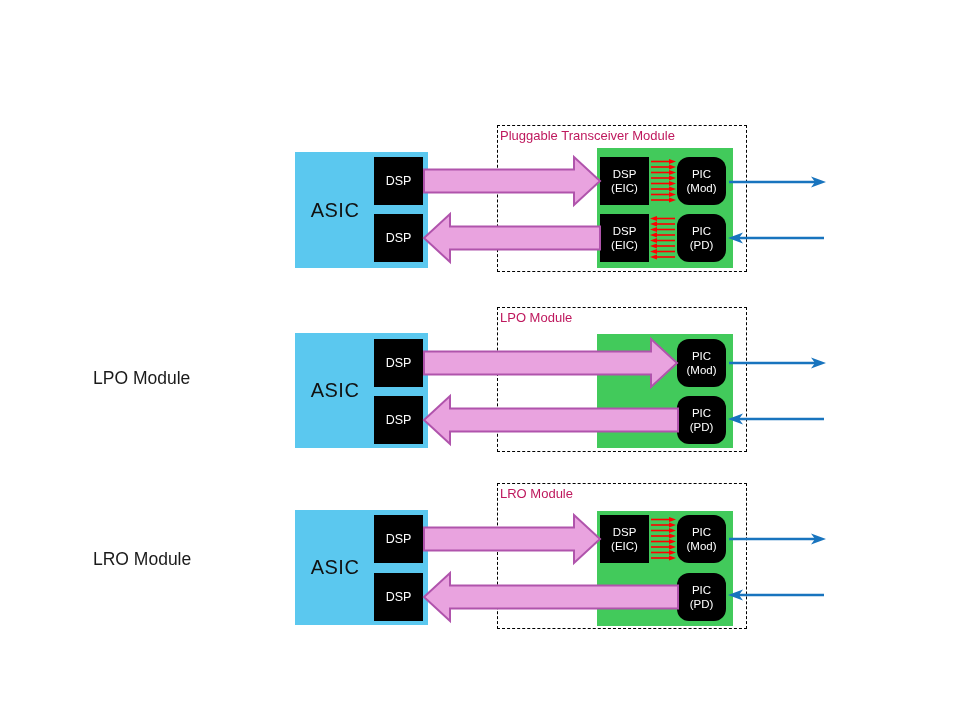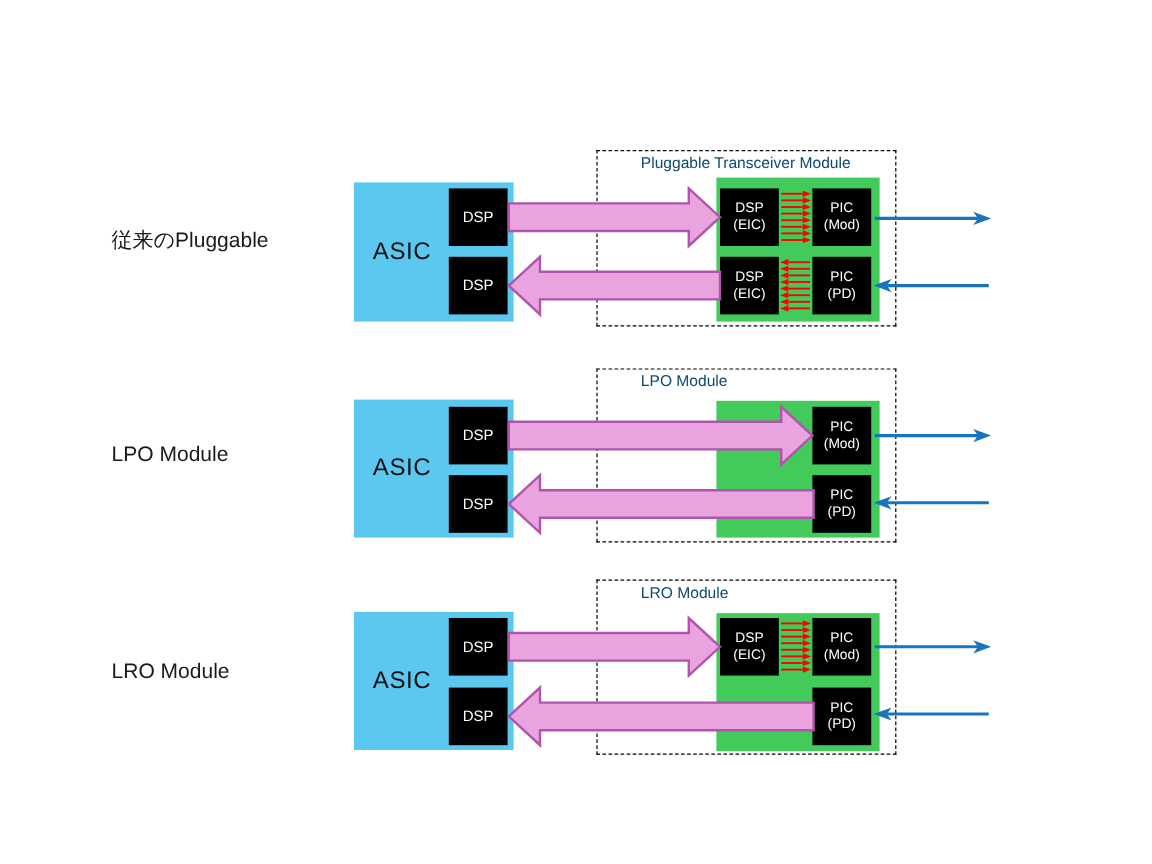--- a/index.html
+++ b/index.html
@@ -30,46 +30,45 @@
     font-size:20px;letter-spacing:0.5px;color:#111;
   }
   .dsp-box{
     left:374px;width:49px;height:48px;background:var(--chip_fill);color:var(--chip_text);
     display:flex;align-items:center;justify-content:center;font-size:12.5px;
   }
   .dash-box{
     left:497px;width:250px;border:1.5px dashed #000;box-sizing:border-box;background:transparent;
   }
   .module-title{
-    left:534px;font-size:13px;color:#0c4a6e;white-space:nowrap;
+    left:500px;font-size:13px;color:#be185d;white-space:nowrap;
   }
   .green-box{
     left:597px;width:136px;background:var(--module_fill);
   }
   .chip{
     width:49px;height:48px;background:var(--chip_fill);color:var(--chip_text);
     display:flex;flex-direction:column;align-items:center;justify-content:center;
     font-size:11.5px;line-height:14px;text-align:center;
   }
   .chip.eic{left:600px;}
-  .chip.pic{left:677px;}
+  .chip.pic{left:677px;border-radius:12px;}
   svg.overlay{position:absolute;left:0;top:0;pointer-events:none;}
   .pink-arrow{fill:var(--pink_fill);stroke:var(--pink_stroke);stroke-width:2;stroke-linejoin:miter;}
   .blue-line{stroke:var(--blue_arrow);stroke-width:2.6;fill:none;}
   .blue-head{fill:var(--blue_arrow);}
   .red-line{stroke:var(--red_arrow);stroke-width:1.6;fill:none;}
   .red-head{fill:var(--red_arrow);}
 </style>
 </head>
 <body>
 
 <div class="canvas">
 
   <div class="abs side-label" style="top:189px">
-    <div>従来のPluggable</div>
   </div>
 
   <div class="abs asic" style="top:152px;height:116px"></div>
   <div class="asic-label abs" style="top:152px;height:116px">ASIC</div>
   <div class="abs dsp-box" style="top:157px">DSP</div>
   <div class="abs dsp-box" style="top:214px">DSP</div>
 
   <div class="abs dash-box" style="top:125px;height:147px"></div>
   <div class="abs module-title" style="top:128px">Pluggable Transceiver Module</div>
   <div class="abs green-box" style="top:148px;height:120px"></div>

